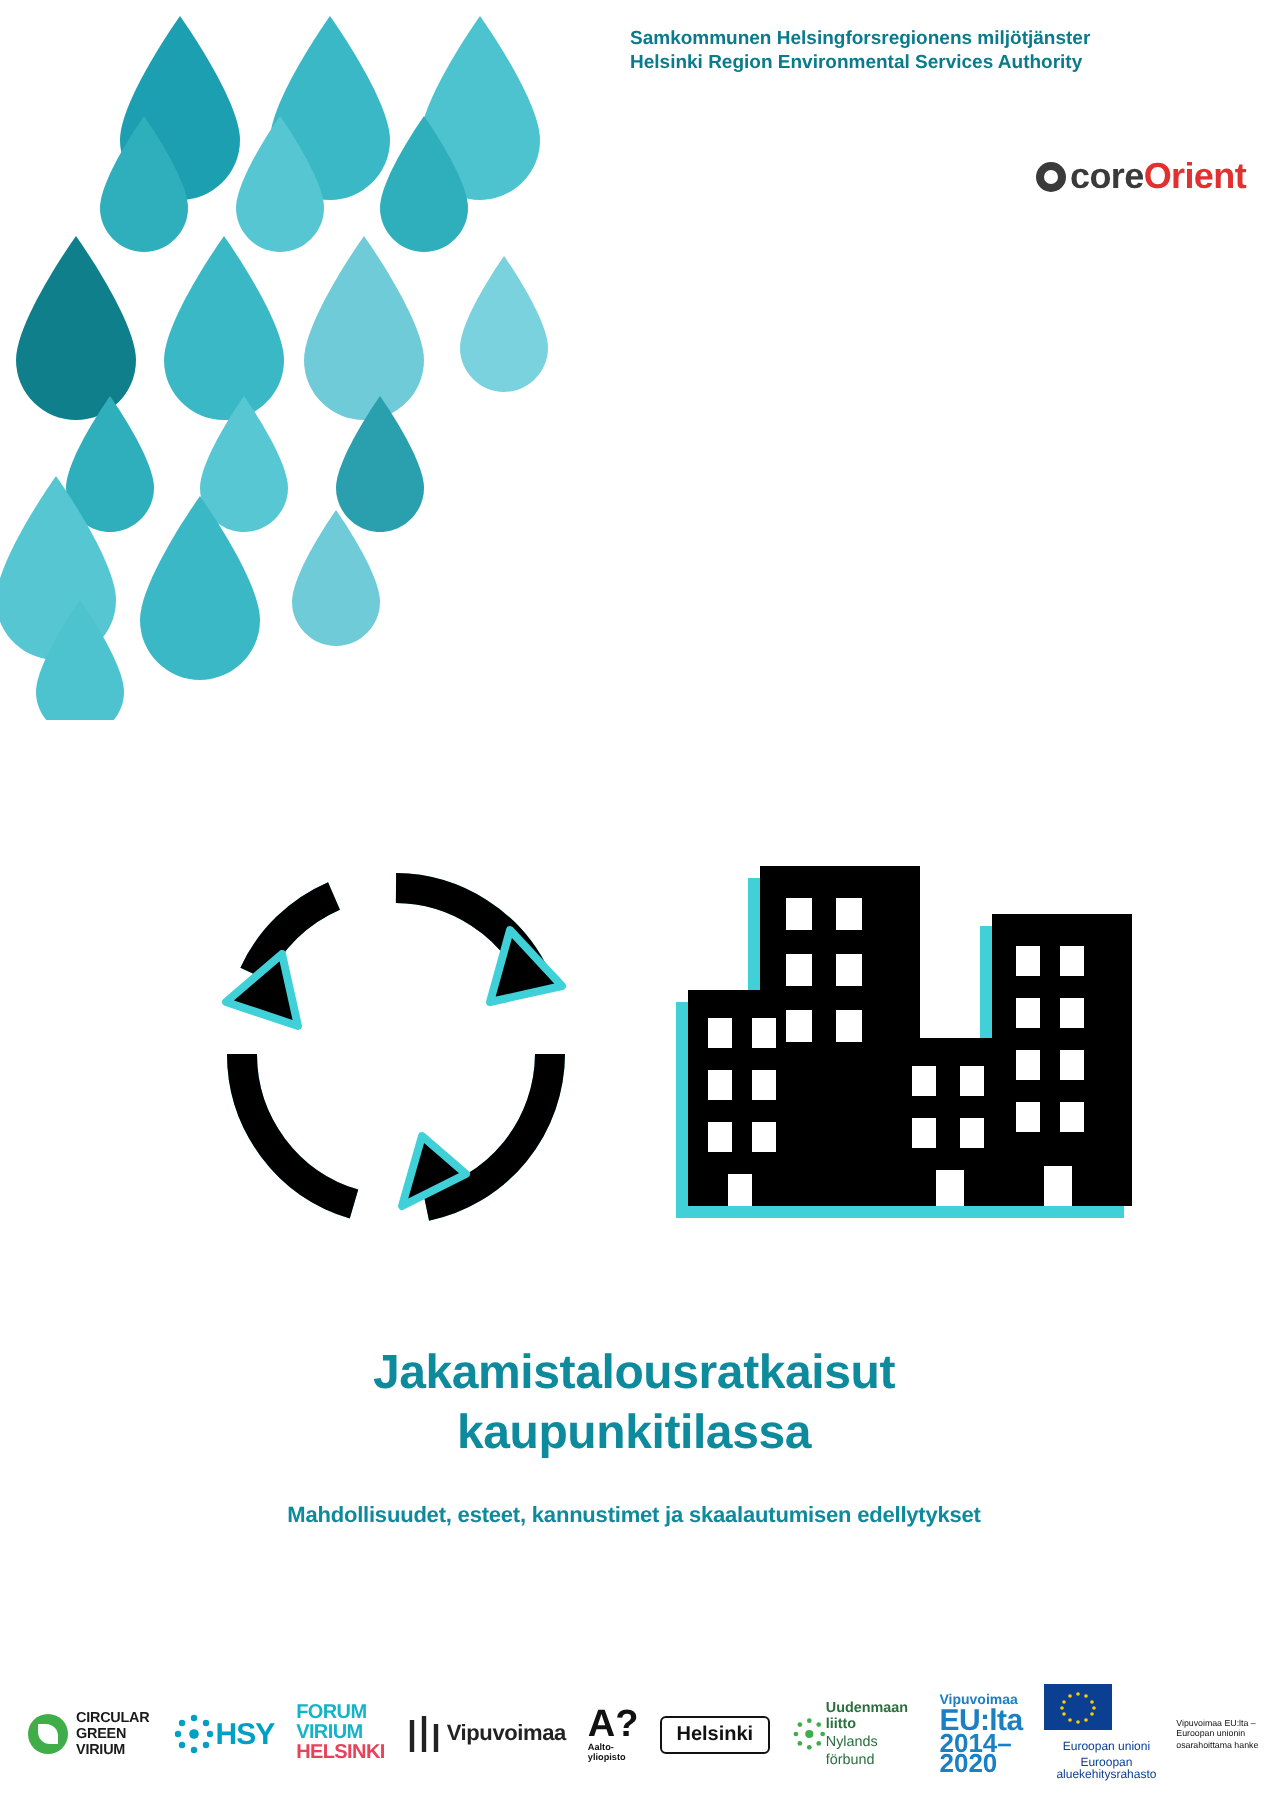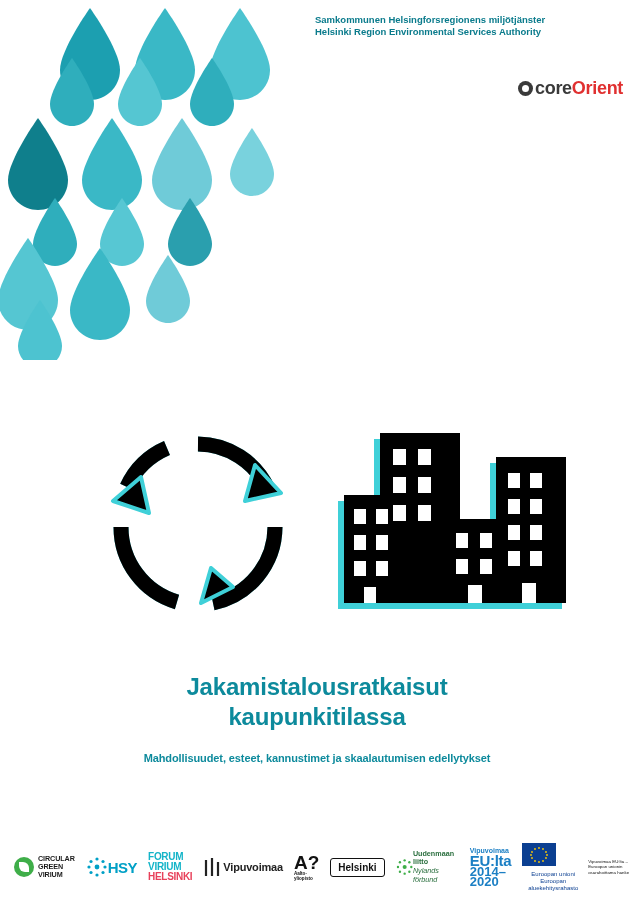--- a/index.html
+++ b/index.html
@@ -199,21 +199,21 @@
     font-size: 10px;
     font-weight: bold;
     color: #111;
   }
   .uusimaa-text {
     font-size: 7.2px;
     font-weight: bold;
     line-height: 8.6px;
     color: #2b6f3f;
   }
-  .uusimaa-text .sv { color: #2b6f3f; font-weight: normal; font-style: italic; }
+  .uusimaa-text .sv { color: #2b6f3f; font-weight: normal; }
   .vipu-top {
     font-size: 7px;
     font-weight: bold;
     color: #1b7fc4;
     line-height: 8px;
   }
   .vipu-main {
     font-size: 15px;
     font-weight: bold;
     color: #1b7fc4;

